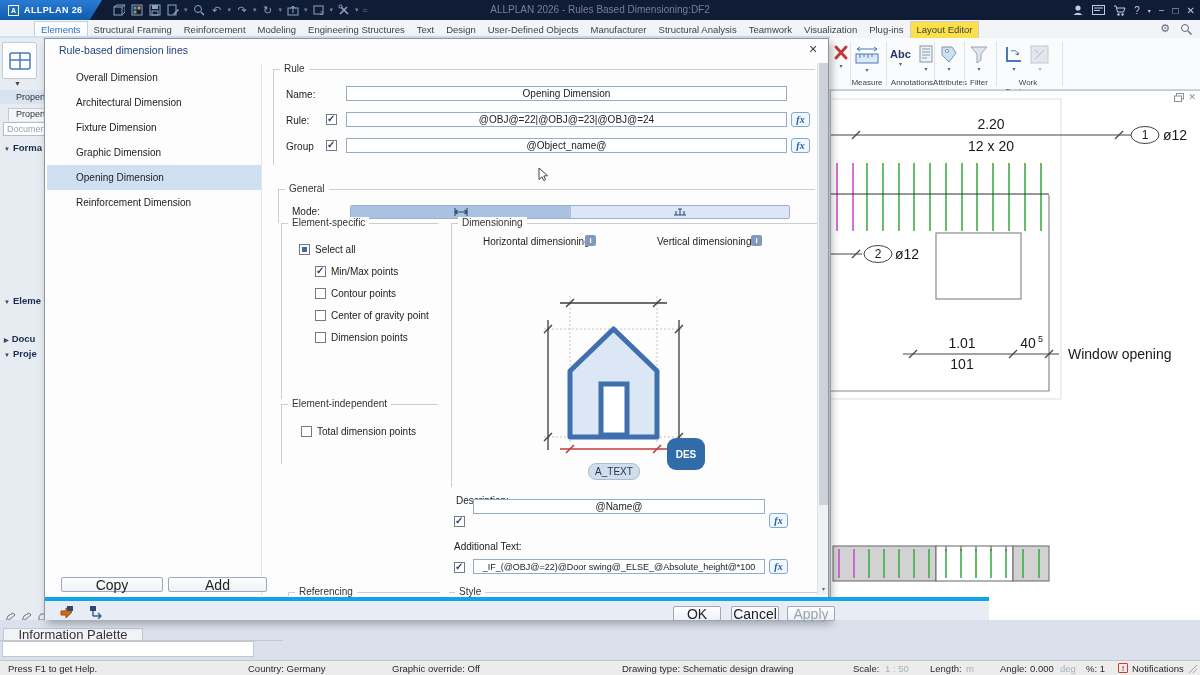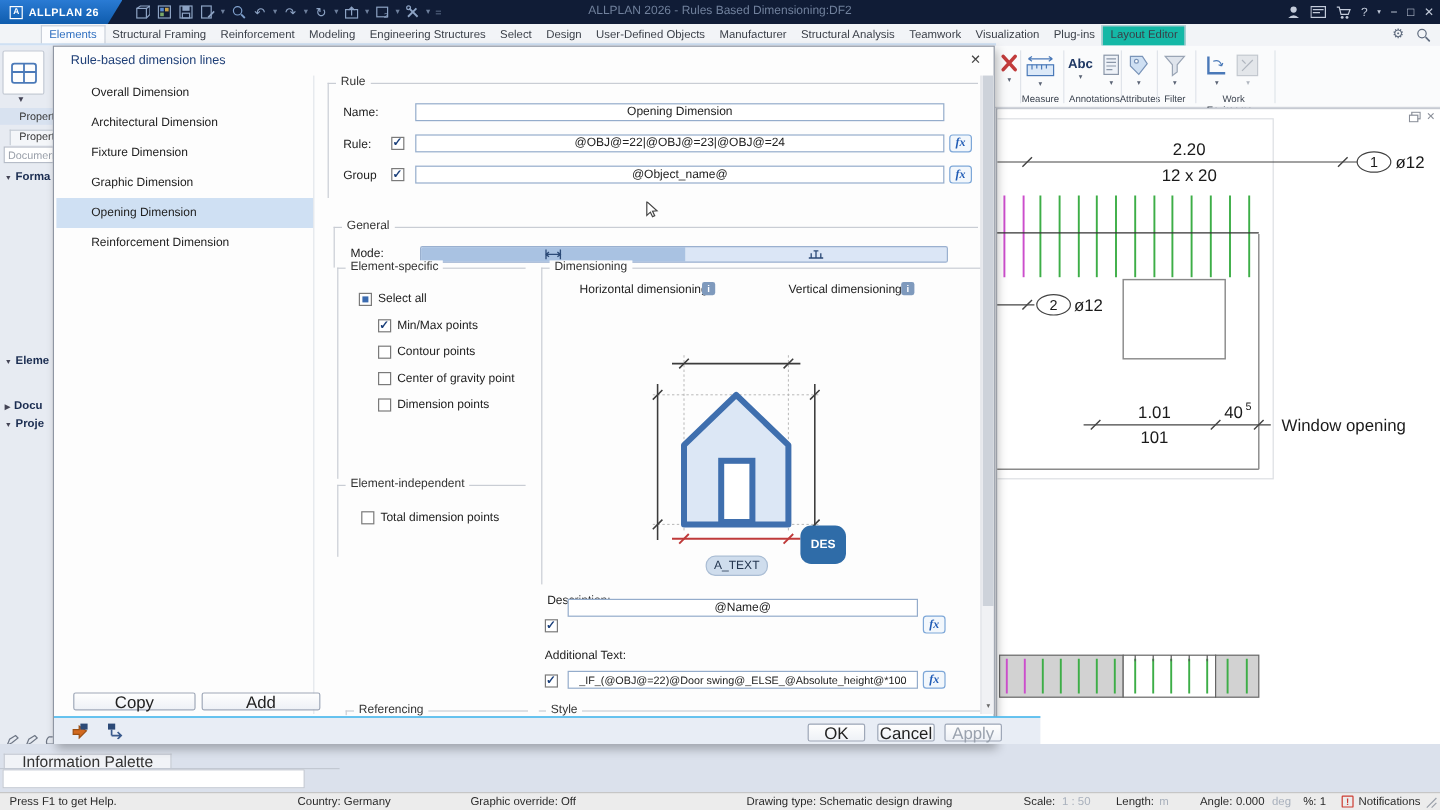--- a/index.html
+++ b/index.html
@@ -20,21 +20,21 @@
   .qsep { color:#6d7f9c; font-size:7px; }
   .tb-title { position:absolute; left:300px; top:0; width:600px; height:20px; line-height:20px;
     text-align:center; color:#70809c; font-size:10px; }
   .tb-right { position:absolute; right:5px; top:0; height:20px; display:flex; align-items:center; gap:8px; color:#c3cbda; font-size:10px; }
 
   
   .tabrow { position:absolute; left:0; top:20px; width:1200px; height:18px; background:#f2f4f7;
     display:flex; align-items:flex-end; padding-left:34px; }
   .rtab { font-size:9.5px; color:#3a3f48; padding:2px 6px 3px 6px; white-space:nowrap; }
   .rtab.active { background:#fbfcfe; border:1px solid #c9cfd9; border-bottom:none; color:#2f6fc0; }
-  .rtab.framed { border:1px solid #c9cfd9; border-bottom:none; background:#14b8a6; }
+  .rtab.framed { border:1px solid #c9cfd9; border-bottom:none; background:#fde047; }
   .tab-right { position:absolute; right:8px; top:22px; display:flex; gap:10px; align-items:center; }
   .blue-strip { position:absolute; left:0; top:36px; width:830px; height:4px; background:#cfe0f3; }
 
   
   .ribbon { position:absolute; left:0; top:38px; width:1200px; height:52px; background:#fafbfc; border-bottom:1px solid #d0d4db; }
   .rg-label { position:absolute; font-size:8px; color:#3c4450; text-align:center; top:40px; }
   .rg-div { position:absolute; top:4px; height:44px; width:1px; background:#e0e4ea; }
   .chev { font-size:6px; color:#5a6374; text-align:center; }
 
   
@@ -77,21 +77,21 @@
 
   .info-i { position:absolute; width:11px; height:11px; background:#7f9abd; border-radius:2px; color:#fff;
     font-size:8px; font-weight:bold; display:flex; align-items:center; justify-content:center; }
   .badge-des { position:absolute; left:622px; top:399px; width:38px; height:32px; background:#2f6ca8; border-radius:9px;
     color:#fff; font-weight:bold; font-size:10px; display:flex; align-items:center; justify-content:center; }
   .badge-atext { position:absolute; left:543px; top:424px; width:52px; height:17px; background:#cfdded; border:1px solid #aabdd4;
     border-radius:8px; color:#23354f; font-size:10px; display:flex; align-items:center; justify-content:center; }
 
   .dlg-btn { position:absolute; height:15px; background:linear-gradient(#fefefe,#eef1f6); border:1px solid #9fa8b8;
     border-radius:2px; font-size:14px; color:#222; display:flex; align-items:center; justify-content:center;margin-left:12px; }
-  .dlg-bar { position:absolute; left:0; top:558px; width:822px; height:23px; background:#e8edf5; border-top:1px solid #0ea5e9; }
+  .dlg-bar { position:absolute; left:0; top:558px; width:944px; height:23px; background:#e8edf5; border-top:4px solid #0ea5e9; }
   .scrollbar { position:absolute; left:772px; top:24px; width:11px; height:532px; background:#f0f1f4; border-left:1px solid #dfe2e7; }
   .scroll-thumb { position:absolute; left:1px; top:0; width:9px; height:442px; background:#cdd2da; }
   .scroll-dn { position:absolute; left:0; bottom:0; width:11px; height:11px; font-size:6px; color:#666; text-align:center; line-height:11px; }
 
   
   .drawpanel { position:absolute; left:830px; top:90px; width:370px; height:538px; background:#fff;
     border-left:1px solid #b8bdc6; border-top:1px solid #c6cad2; }
   .panel-ctl { position:absolute; right:4px; top:1px; display:flex; gap:4px; color:#8a8f99; font-size:9px; align-items:center; }
 
   .bottom-band { position:absolute; left:0; top:620px; width:1200px; height:40px; background:#dbe1ec; }
@@ -208,21 +208,21 @@
     <span>✕</span>
   </div>
 </div>
 
 <div class="tabrow">
   <span class="rtab active">Elements</span>
   <span class="rtab">Structural Framing</span>
   <span class="rtab">Reinforcement</span>
   <span class="rtab">Modeling</span>
   <span class="rtab">Engineering Structures</span>
-  <span class="rtab">Select</span>
+  <span class="rtab">Text</span>
   <span class="rtab">Design</span>
   <span class="rtab">User-Defined Objects</span>
   <span class="rtab">Manufacturer</span>
   <span class="rtab">Structural Analysis</span>
   <span class="rtab">Teamwork</span>
   <span class="rtab">Visualization</span>
   <span class="rtab">Plug-ins</span>
   <span class="rtab framed">Layout Editor</span>
 </div>
 <div class="tab-right">

